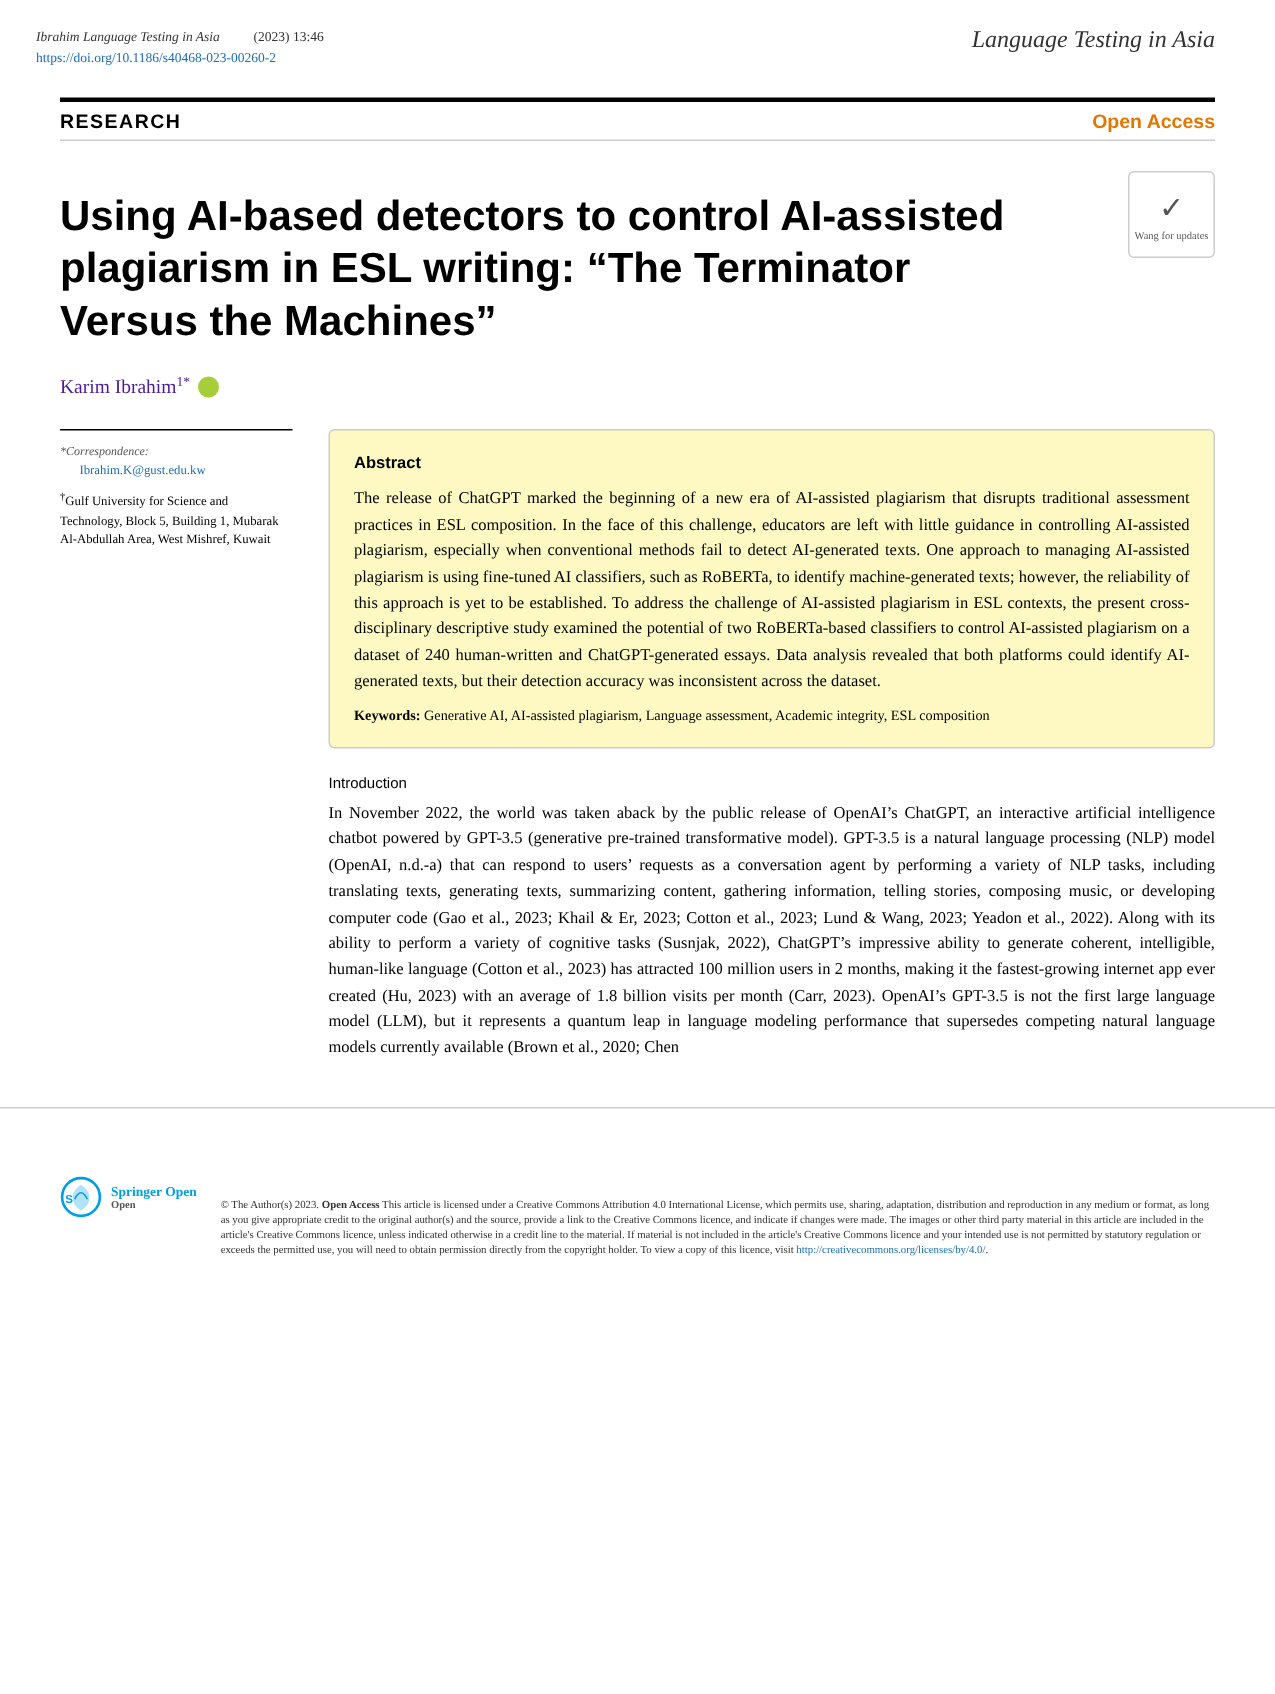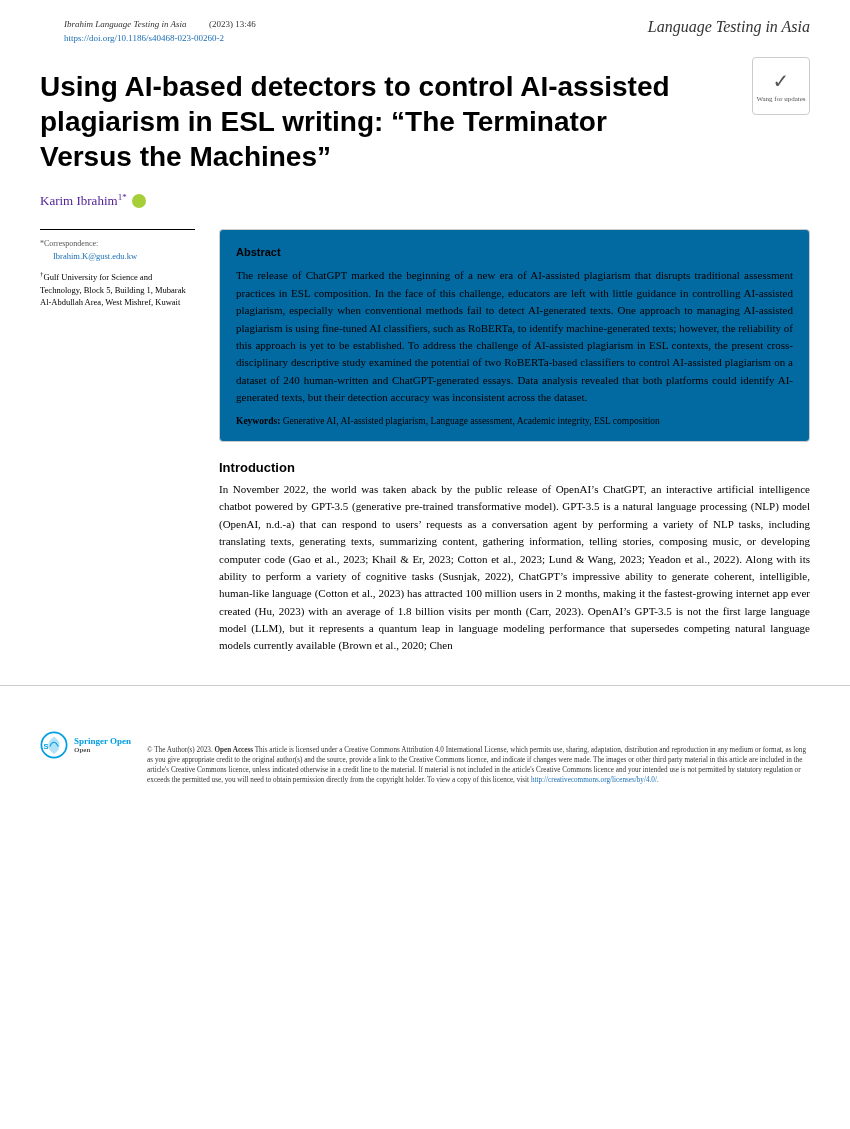--- a/index.html
+++ b/index.html
@@ -16,21 +16,21 @@
       min-height: 1129px;
       background: #fff;
       padding: 0;
       position: relative;
     }
     
     .header {
       display: flex;
       justify-content: space-between;
       align-items: flex-start;
-      padding: 18px 40px 8px 64px;
+      padding: 18px 40px 8px 24px;
       border-bottom: none;
     }
     .header-left {
       font-size: 9px;
       color: #333;
       line-height: 1.5;
     }
     .header-left .journal-title {
       font-style: italic;
     }
@@ -133,58 +133,59 @@
     
     .sidebar-section {
       border-top: 1px solid #000;
       padding-top: 8px;
       font-size: 8.5px;
       line-height: 1.5;
       color: #000;
     }
     .sidebar-section .corr-label {
       font-size: 8px;
+      font-style: italic;
       color: #555;
     }
     .sidebar-section .corr-email {
       color: #1a6eb5;
       text-decoration: none;
       font-size: 8.5px;
       margin-left: 13px;
     }
     
     .abstract-box {
       border: 1px solid #ccc;
       border-radius: 4px;
       padding: 14px 16px 12px 16px;
       font-size: 9.5px;
       line-height: 1.55;
       color: #000;
-      background: #0369a1;
+      background: #fef9c3;
     }
     .abstract-box .abstract-title {
       font-weight: bold;
       font-size: 11px;
       margin-bottom: 6px;
       font-family: Arial, sans-serif;
     }
     .abstract-box .keywords-line {
       margin-top: 8px;
       font-size: 9.5px;
     }
     .abstract-box .keywords-label {
       font-weight: bold;
     }
     
     .intro-section {
       margin-top: 18px;
     }
     .section-heading {
-      font-weight: bold;
-      font-size: 13px;
+      font-weight: normal;
+      font-size: 10px;
       font-family: Arial, sans-serif;
       margin-bottom: 6px;
     }
     .body-text {
       font-size: 11px;
       line-height: 1.58;
       color: #000;
       text-align: justify;
     }
     
@@ -229,20 +230,24 @@
       </div>
       <div style="color:#1a6eb5;">
         <span>https://doi.org/10.1186/s40468-023-00260-2</span>
       </div>
     </div>
     <div class="header-right">Language Testing in Asia</div>
   </div>
 
   <div class="article-body">
 
+    <div class="section-bar">
+      <span class="research-label">RESEARCH</span>
+      <span class="open-access-label">Open Access</span>
+    </div>
 
     <div style="overflow:hidden; margin-bottom:4px;">
       <div class="check-updates-badge">
         <div class="check-icon">✓</div>
         <span>Wang for updates</span>
       </div>
       <h1 class="article-title">Using AI-based detectors to control AI-assisted plagiarism in ESL writing: “The Terminator Versus the Machines”</h1>
     </div>
 
     <div class="authors">

